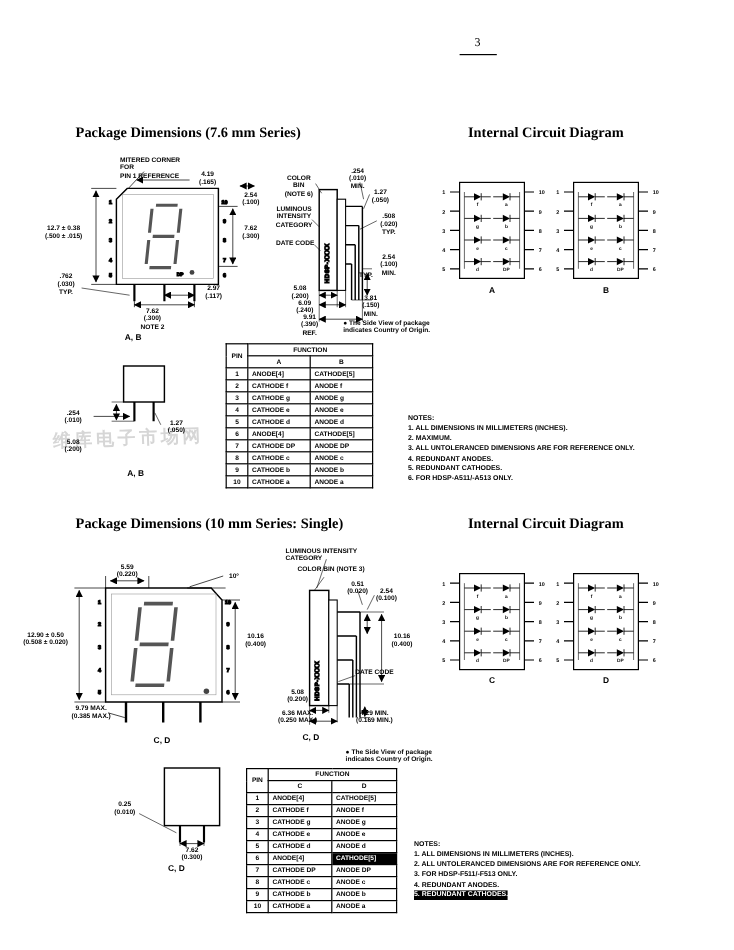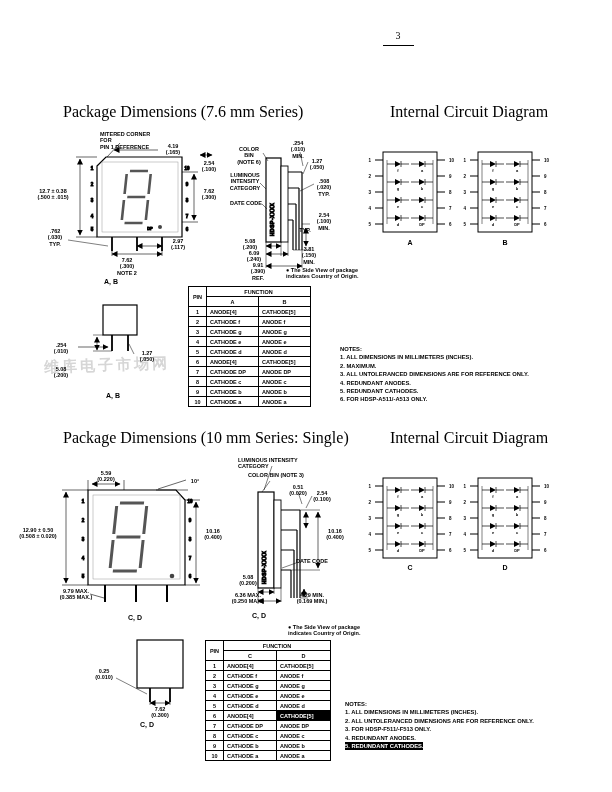--- a/index.html
+++ b/index.html
@@ -1,21 +1,21 @@
 <!DOCTYPE html>
 <html><head>
 <meta charset="utf-8">
 <style>
   html,body{margin:0;padding:0;background:#ffffff;}
   .page{position:relative;width:612px;height:792px;background:#fff;font-family:"Liberation Sans",sans-serif;color:#000;overflow:hidden;}
   .abs{position:absolute;left:0;top:0;}
   .pageno{position:absolute;left:382px;top:30px;width:32px;text-align:center;font-family:"Liberation Serif",serif;font-size:10px;}
   .pagerule{position:absolute;left:383px;top:45px;width:31px;border-top:1px solid #000;}
   .wm{position:absolute;left:44px;top:356px;font-size:15px;color:#d6d6d6;letter-spacing:3px;transform:rotate(-2deg);font-weight:bold;}
-  .hd{position:absolute;font-family:"Liberation Serif",serif;font-weight:normal;font-size:16px;white-space:nowrap;}
+  .hd{position:absolute;font-family:"Liberation Serif",serif;font-weight:bold;font-size:12px;white-space:nowrap;}
   .lbl{position:absolute;font-weight:bold;font-size:5.5px;line-height:1.18;white-space:pre-line;text-align:center;}
   .ll{text-align:left;}
   .cap{position:absolute;font-weight:bold;font-size:7px;white-space:nowrap;}
   .note-b{position:absolute;font-weight:bold;font-size:5.8px;line-height:1.45;}
   .inv{background:#000;color:#fff;width:fit-content;}
   table.tbl{position:absolute;border-collapse:collapse;font-size:5.5px;font-weight:bold;table-layout:fixed;background:#fff;}
   .tbl td{border:1px solid #000;padding:1px 3px;height:7px;text-align:left;overflow:hidden;white-space:nowrap;}
   .tbl td.c{text-align:center;padding:1px 0;}
   svg text{font-family:"Liberation Sans",sans-serif;font-weight:bold;font-size:4.5px;fill:#000;}
   svg text.sg{font-size:4px;text-anchor:middle;}

